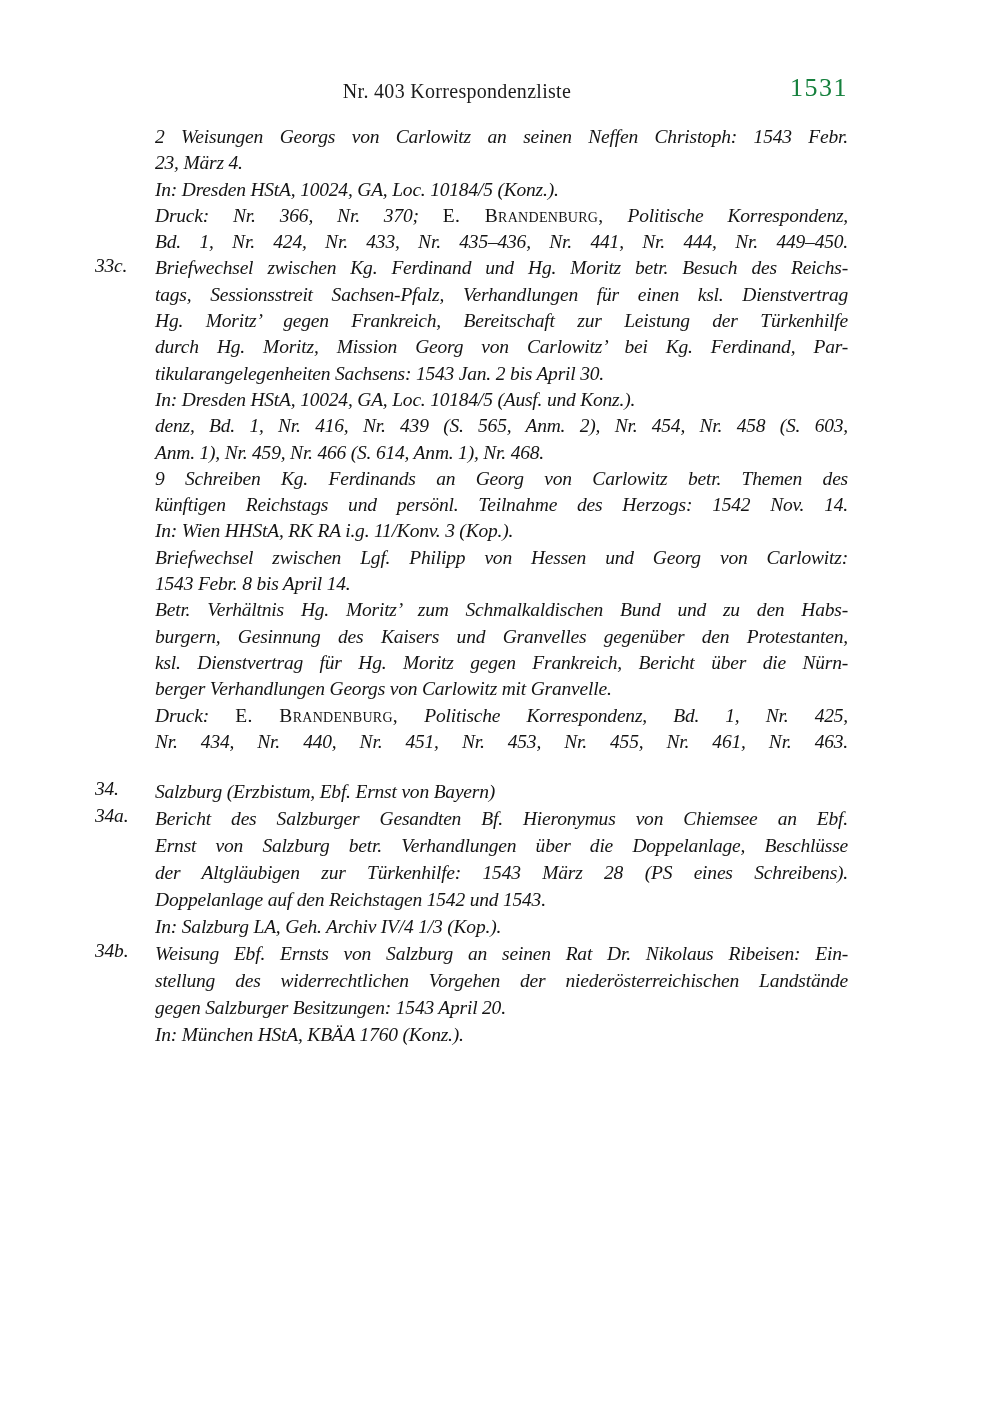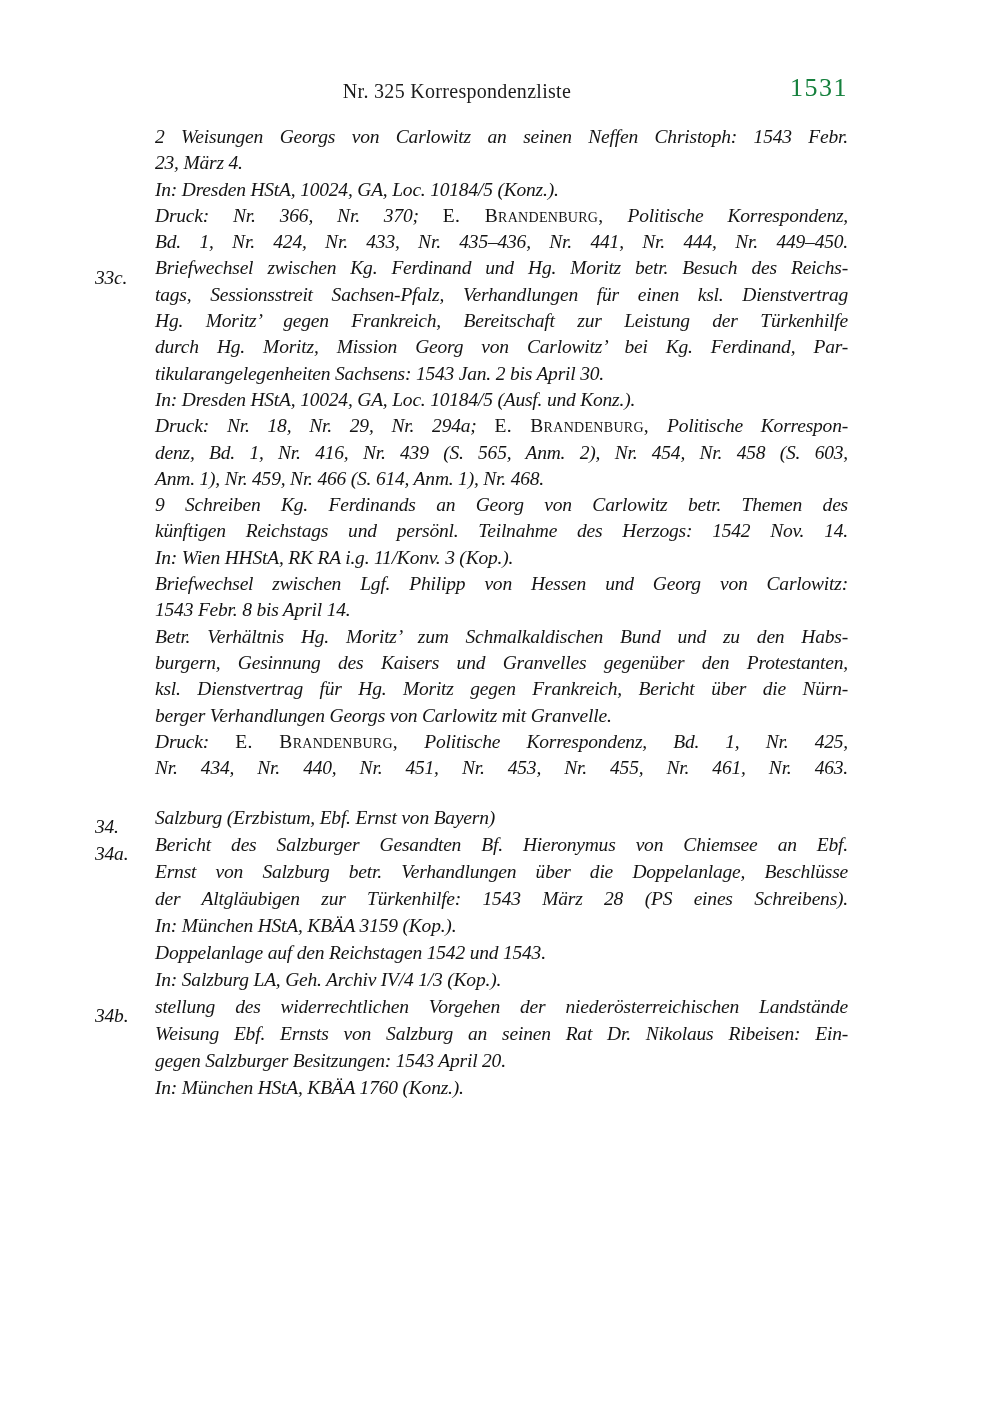--- a/index.html
+++ b/index.html
@@ -24,46 +24,45 @@
   .content {
     position: absolute; top: 124px; left: 155px; width: 693px;
     font-style: italic; font-size: 19.5px; letter-spacing: -0.2px;
     color: #141414;
   }
   .block { position: relative; }
   .block.gap { margin-top: 23px; }
   .line { height: 26.3px; line-height: 26.3px; }
   .block.lower .line { height: 27px; line-height: 27px; }
   .line.just { text-align: justify; text-align-last: justify; text-justify: inter-word; }
-  .entry-label { position: absolute; left: -60px; top: 12px; font-style: italic; }
+  .entry-label { position: absolute; left: -60px; top: 0; font-style: italic; }
   .sc { font-style: normal; font-variant: small-caps; letter-spacing: 0.3px; margin-top: 28px; }
 </style>
 </head>
 <body>
 
 <div class="page">
-  <div class="running-header">Nr. 325 Korrespondenzliste</div>
+  <div class="running-header">Nr. 403 Korrespondenzliste</div>
   <div class="page-number">1531</div>
   <div class="content">
       <div class="block">
         <div class="line just"><span>2 Weisungen Georgs von Carlowitz an seinen Neffen Christoph: 1543 Febr.</span></div>
         <div class="line"><span>23, März 4.</span></div>
         <div class="line"><span>In: Dresden HStA, 10024, GA, Loc. 10184/5 (Konz.).</span></div>
         <div class="line just"><span>Druck: Nr. 366, Nr. 370; </span><span class="sc">E. Brandenburg,</span><span> Politische Korrespondenz,</span></div>
         <div class="line just"><span>Bd. 1, Nr. 424, Nr. 433, Nr. 435–436, Nr. 441, Nr. 444, Nr. 449–450.</span></div>
       </div>
       <div class="block">
         <span class="entry-label">33c.</span>
         <div class="line just"><span>Briefwechsel zwischen Kg. Ferdinand und Hg. Moritz betr. Besuch des Reichs-</span></div>
         <div class="line just"><span>tags, Sessionsstreit Sachsen-Pfalz, Verhandlungen für einen ksl. Dienstvertrag</span></div>
         <div class="line just"><span>Hg. Moritz’ gegen Frankreich, Bereitschaft zur Leistung der Türkenhilfe</span></div>
         <div class="line just"><span>durch Hg. Moritz, Mission Georg von Carlowitz’ bei Kg. Ferdinand, Par-</span></div>
         <div class="line"><span>tikularangelegenheiten Sachsens: 1543 Jan. 2 bis April 30.</span></div>
         <div class="line"><span>In: Dresden HStA, 10024, GA, Loc. 10184/5 (Ausf. und Konz.).</span></div>
-        <div class="line just"><span>Druck: Nr. 18, Nr. 29, Nr. 294a; </span><span class="sc">E. Brandenburg,</span><span> Politische Korrespon-</span></div>
         <div class="line just"><span>denz, Bd. 1, Nr. 416, Nr. 439 (S. 565, Anm. 2), Nr. 454, Nr. 458 (S. 603,</span></div>
         <div class="line"><span>Anm. 1), Nr. 459, Nr. 466 (S. 614, Anm. 1), Nr. 468.</span></div>
         <div class="line just"><span>9 Schreiben Kg. Ferdinands an Georg von Carlowitz betr. Themen des</span></div>
         <div class="line just"><span>künftigen Reichstags und persönl. Teilnahme des Herzogs: 1542 Nov. 14.</span></div>
         <div class="line"><span>In: Wien HHStA, RK RA i.g. 11/Konv. 3 (Kop.).</span></div>
         <div class="line just"><span>Briefwechsel zwischen Lgf. Philipp von Hessen und Georg von Carlowitz:</span></div>
         <div class="line"><span>1543 Febr. 8 bis April 14.</span></div>
         <div class="line just"><span>Betr. Verhältnis Hg. Moritz’ zum Schmalkaldischen Bund und zu den Habs-</span></div>
         <div class="line just"><span>burgern, Gesinnung des Kaisers und Granvelles gegenüber den Protestanten,</span></div>
         <div class="line just"><span>ksl. Dienstvertrag für Hg. Moritz gegen Frankreich, Bericht über die Nürn-</span></div>
@@ -73,25 +72,24 @@
       </div>
       <div class="block gap lower">
         <span class="entry-label">34.</span>
         <div class="line"><span>Salzburg (Erzbistum, Ebf. Ernst von Bayern)</span></div>
       </div>
       <div class="block lower">
         <span class="entry-label">34a.</span>
         <div class="line just"><span>Bericht des Salzburger Gesandten Bf. Hieronymus von Chiemsee an Ebf.</span></div>
         <div class="line just"><span>Ernst von Salzburg betr. Verhandlungen über die Doppelanlage, Beschlüsse</span></div>
         <div class="line just"><span>der Altgläubigen zur Türkenhilfe: 1543 März 28 (PS eines Schreibens).</span></div>
-        <div class="line"><span>In: München HStA, KBÄA 3159 (Kop.).</span></div>
         <div class="line"><span>Doppelanlage auf den Reichstagen 1542 und 1543.</span></div>
         <div class="line"><span>In: Salzburg LA, Geh. Archiv IV/4 1/3 (Kop.).</span></div>
       </div>
       <div class="block lower">
         <span class="entry-label">34b.</span>
+        <div class="line just"><span>Weisung Ebf. Ernsts von Salzburg an seinen Rat Dr. Nikolaus Ribeisen: Ein-</span></div>
         <div class="line just"><span>stellung des widerrechtlichen Vorgehen der niederösterreichischen Landstände</span></div>
-        <div class="line just"><span>Weisung Ebf. Ernsts von Salzburg an seinen Rat Dr. Nikolaus Ribeisen: Ein-</span></div>
         <div class="line"><span>gegen Salzburger Besitzungen: 1543 April 20.</span></div>
         <div class="line"><span>In: München HStA, KBÄA 1760 (Konz.).</span></div>
       </div>
     </div>
 </div>
 
 </body></html>

